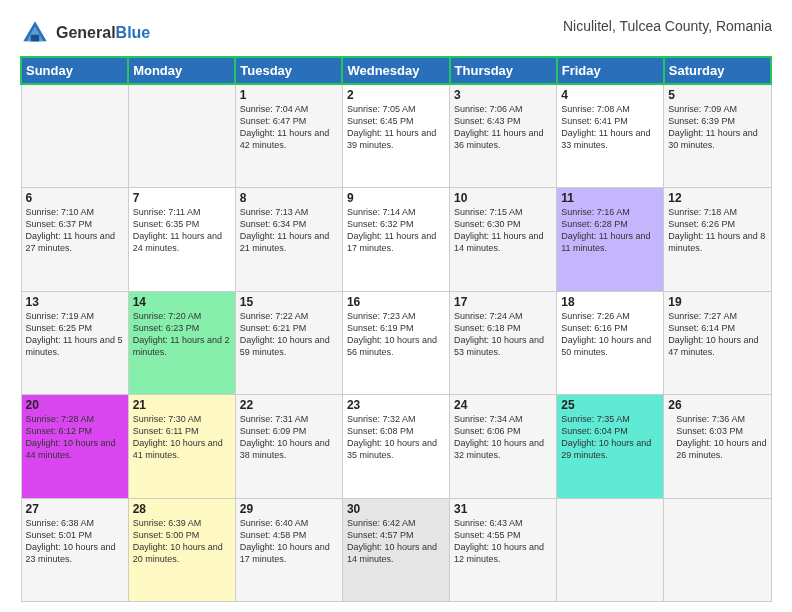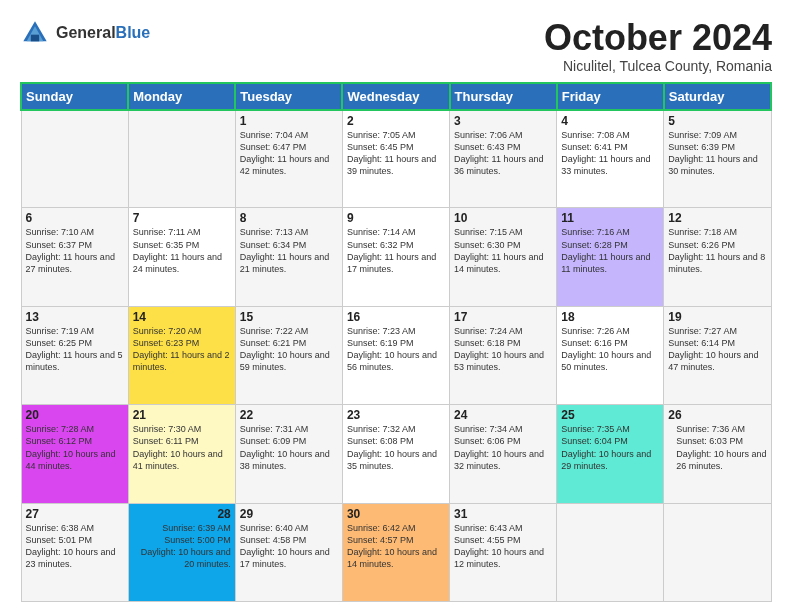--- a/index.html
+++ b/index.html
@@ -114,21 +114,20 @@
         <polygon points="18,4 32,28 4,28" fill="#2a6fba"></polygon>
         <polygon points="18,10 28,28 8,28" fill="#5a9fd4"></polygon>
         <rect x="13" y="20" width="10" height="8" fill="#1a4f8a"></rect>
       </svg>
       <div class="logo-text">
         <span class="logo-general">General</span>
         <span class="logo-blue">Blue</span>
       </div>
     </div>
     <div class="title-area">
-      <div class="month-title">October 2024</div>
       <div class="subtitle">Niculitel, Tulcea County, Romania</div>
     </div>
   </div>
 
   <table class="calendar">
     <thead>
       <tr>
         <th>Sunday</th>
         <th>Monday</th>
         <th>Tuesday</th>
@@ -217,21 +216,21 @@
 Daylight: 11 hours and 8 minutes.</div>
           </td>
         </tr>
         <tr>
           <td style="background: rgb(245, 245, 245);">
             <span class="day-number">13</span>
             <div class="day-info" style="white-space: pre-line;">Sunrise: 7:19 AM
 Sunset: 6:25 PM
 Daylight: 11 hours and 5 minutes.</div>
           </td>
-          <td style="background: #fde047; margin-top: 32px;">
+          <td style="background: #86efac; margin-top: 32px;">
             <span class="day-number">14</span>
             <div class="day-info" style="white-space: pre-line;">Sunrise: 7:20 AM
 Sunset: 6:23 PM
 Daylight: 11 hours and 2 minutes.</div>
           </td>
           <td style="background: rgb(245, 245, 245);">
             <span class="day-number">15</span>
             <div class="day-info" style="white-space: pre-line;">Sunrise: 7:22 AM
 Sunset: 6:21 PM
 Daylight: 10 hours and 59 minutes.</div>
@@ -305,33 +304,33 @@
 Daylight: 10 hours and 26 minutes.</div>
           </td>
         </tr>
         <tr>
           <td style="background: rgb(245, 245, 245);">
             <span class="day-number">27</span>
             <div class="day-info" style="white-space: pre-line;">Sunrise: 6:38 AM
 Sunset: 5:01 PM
 Daylight: 10 hours and 23 minutes.</div>
           </td>
-          <td style="background: #0ea5e9; text-align: right;">
+          <td style="background: #fef9c3;">
             <span class="day-number">28</span>
             <div class="day-info" style="white-space: pre-line;">Sunrise: 6:39 AM
 Sunset: 5:00 PM
 Daylight: 10 hours and 20 minutes.</div>
           </td>
           <td style="background: rgb(245, 245, 245);">
             <span class="day-number">29</span>
             <div class="day-info" style="white-space: pre-line;">Sunrise: 6:40 AM
 Sunset: 4:58 PM
 Daylight: 10 hours and 17 minutes.</div>
           </td>
-          <td style="background: #fdba74;">
+          <td style="background: #e5e5e5;">
             <span class="day-number">30</span>
             <div class="day-info" style="white-space: pre-line;">Sunrise: 6:42 AM
 Sunset: 4:57 PM
 Daylight: 10 hours and 14 minutes.</div>
           </td>
           <td style="background: rgb(245, 245, 245);">
             <span class="day-number">31</span>
             <div class="day-info" style="white-space: pre-line;">Sunrise: 6:43 AM
 Sunset: 4:55 PM
 Daylight: 10 hours and 12 minutes.</div>

